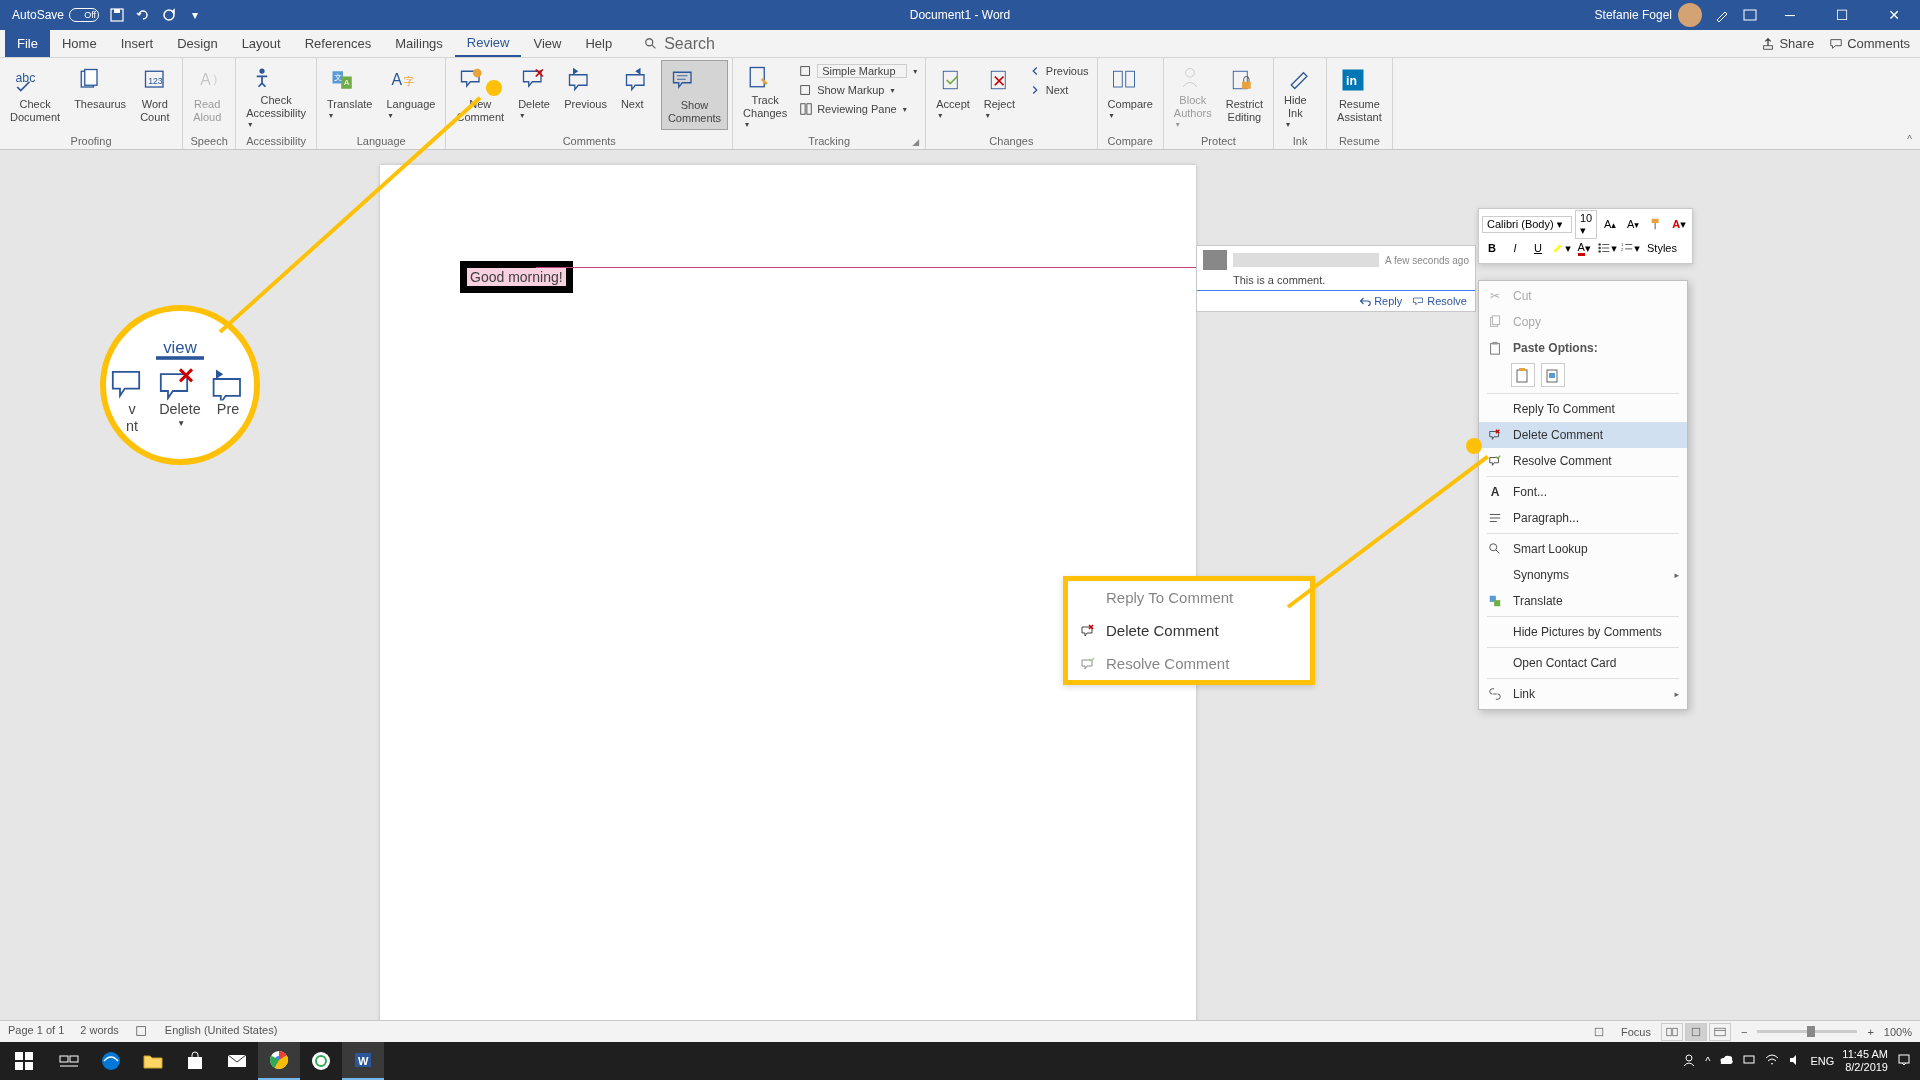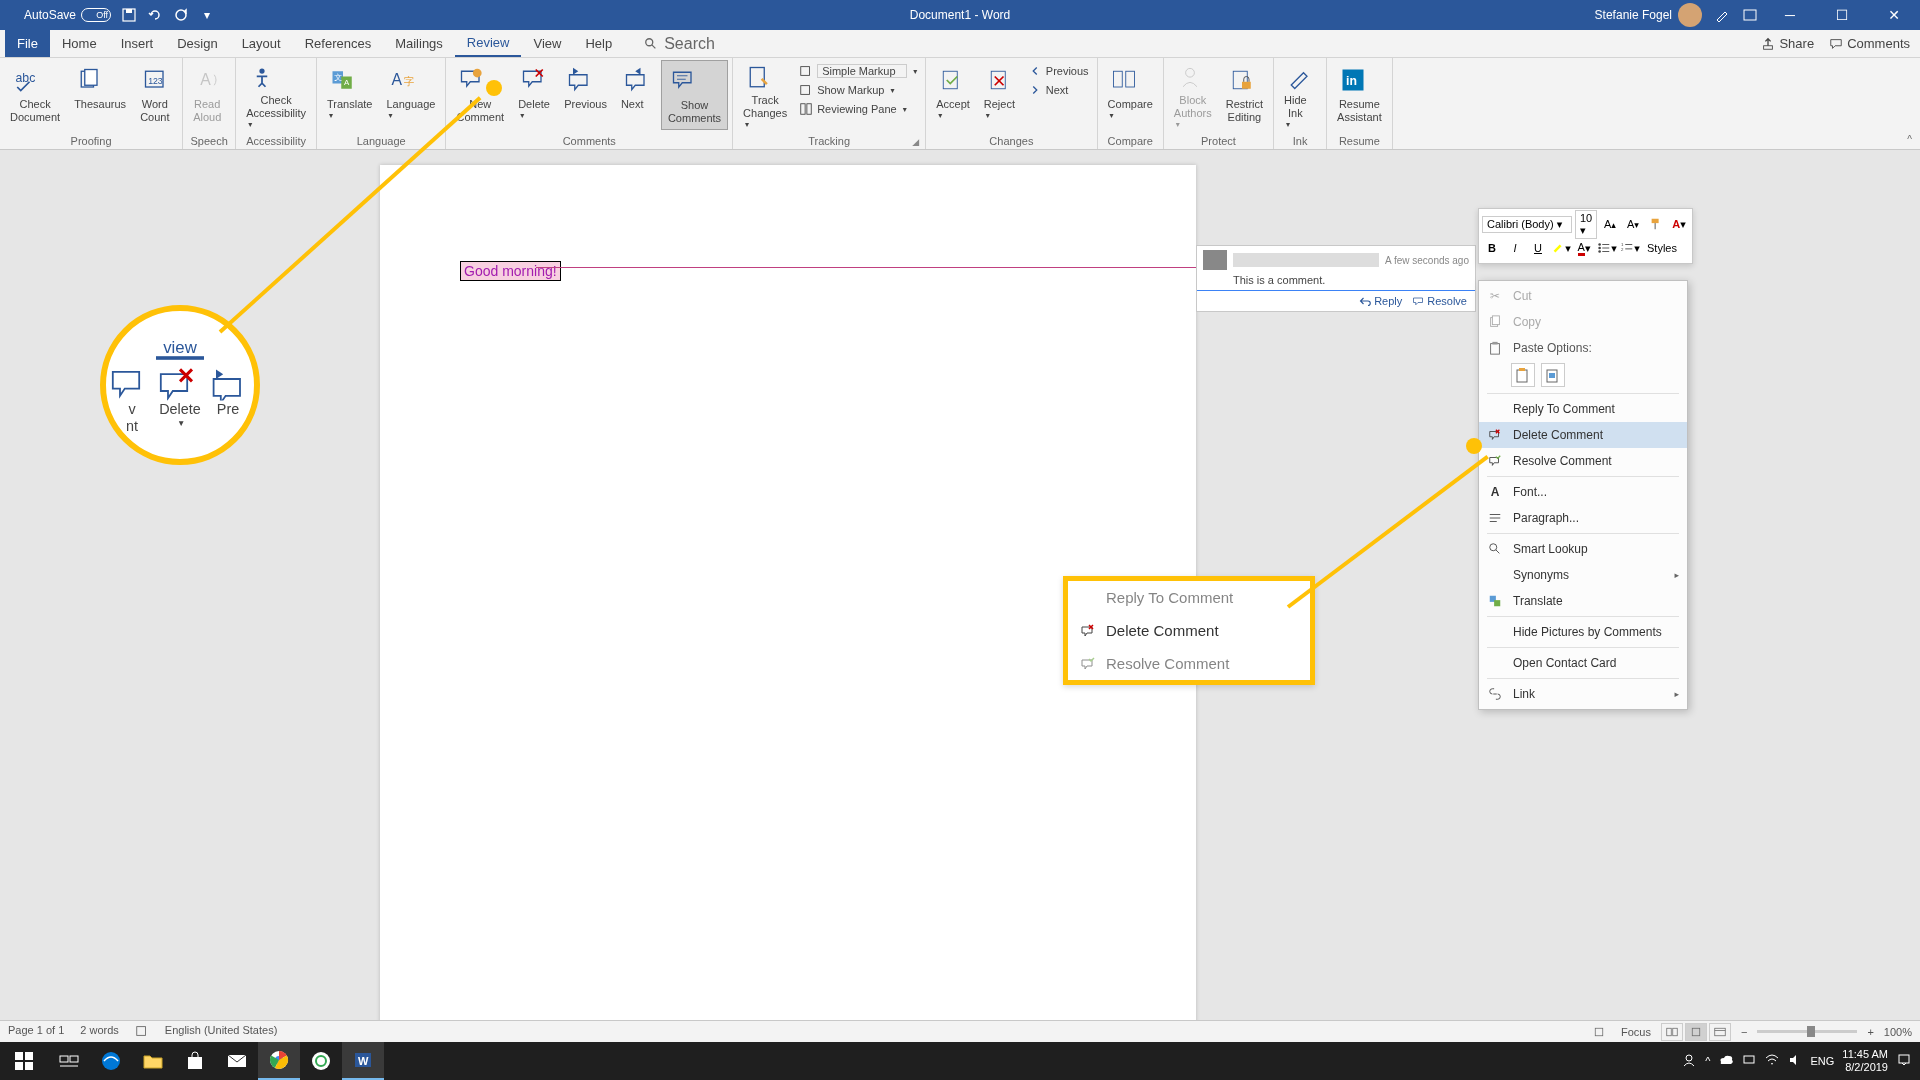--- a/index.html
+++ b/index.html
@@ -1,20 +1,20 @@
 <!DOCTYPE html>
 <html><head>
 <meta charset="utf-8">
 <style>
 * { margin: 0; padding: 0; box-sizing: border-box; font-family: 'Segoe UI', Tahoma, sans-serif; }
 body { background: #e6e6e6; width: 1920px; height: 1080px; overflow: hidden; position: relative; }
 
 
 .titlebar { height: 30px; background: #2b579a; display: flex; align-items: center; color: #fff; font-size: 12px; position: relative; }
-.titlebar-left { display: flex; align-items: center; gap: 10px; padding-left: 12px; margin-left: 12px; }
+.titlebar-left { display: flex; align-items: center; gap: 10px; padding-left: 12px; }
 .autosave { display: flex; align-items: center; gap: 5px; }
 .autosave-toggle { width: 30px; height: 14px; border: 1px solid #fff; border-radius: 8px; display: flex; align-items: center; padding: 0 2px; font-size: 9px; justify-content: flex-end; }
 .qat-icon { width: 16px; height: 16px; display: inline-flex; align-items: center; justify-content: center; }
 .titlebar-center { position: absolute; left: 50%; transform: translateX(-50%); }
 .titlebar-right { position: absolute; right: 1px; display: flex; align-items: center; gap: 12px; padding-right: 5px; }
 .user-info { display: flex; align-items: center; gap: 6px; }
 .avatar { width: 24px; height: 24px; border-radius: 50%; background: #d4a373; }
 .win-btn { width: 40px; height: 30px; display: flex; align-items: center; justify-content: center; font-size: 14px; }
 
 
@@ -41,21 +41,21 @@
 .ribbon-small { display: flex; align-items: center; gap: 4px; font-size: 11px; color: #444; padding: 2px 4px; white-space: nowrap; }
 .ribbon-small svg { width: 14px; height: 14px; }
 .dropdown-arrow { font-size: 8px; margin-left: 2px; }
 .collapse-caret { position: absolute; right: 8px; bottom: 4px; font-size: 10px; color: #666; }
 .dialog-launcher { font-size: 9px; color: #888; align-self: flex-end; }
 
 
 .doc-area { position: absolute; top: 150px; left: 0; right: 0; bottom: 30px; background: #e6e6e6; overflow: hidden; }
 .page { position: absolute; left: 380px; top: 15px; width: 816px; height: 1056px; background: #fff; box-shadow: 0 0 4px rgba(0,0,0,0.2); }
 .page-content { padding: 96px 80px; }
-.highlighted-text { background: #f8d0e0; border: 1px solid #000000; padding: 1px 3px; font-size: 14px; color: #a21caf; display: inline-block; }
+.highlighted-text { background: #f8d0e0; border: 7px solid #000000; padding: 1px 3px; font-size: 14px; color: #404040; display: inline-block; }
 .comment-line { position: absolute; top: 102px; right: 0; height: 1px; background: #c04080; width: 660px; }
 
 
 .comment-card { position: absolute; left: 1196px; top: 245px; width: 280px; background: #fff; border: 1px solid #c8c8c8; font-size: 11px; }
 .comment-header { display: flex; align-items: center; padding: 4px 6px; gap: 6px; }
 .comment-avatar { width: 24px; height: 20px; background: #888; }
 .comment-author-area { flex: 1; background: #ddd; height: 14px; }
 .comment-time { color: #888; font-size: 10px; }
 .comment-body { padding: 0 8px 4px 36px; color: #444; }
 .comment-actions { display: flex; justify-content: flex-end; gap: 10px; padding: 4px 8px; border-top: 1px solid #3b82f6; }
@@ -68,21 +68,21 @@
 .mini-size { width: 22px; border: 1px solid #ccc; padding: 1px 4px; font-size: 11px; }
 .mini-btn { width: 20px; height: 20px; display: flex; align-items: center; justify-content: center; }
 
 
 .context-menu { position: absolute; left: 1478px; top: 280px; width: 210px; background: #fcfcfc; border: 1px solid #c0c0c0; box-shadow: 2px 2px 8px rgba(0,0,0,0.2); font-size: 12px; padding: 2px 0; }
 .menu-item { display: flex; align-items: center; padding: 5px 10px 5px 8px; gap: 10px; color: #333; position: relative; }
 .menu-item.disabled { color: #aaa; }
 .menu-item.hover { background: #d0e0f0; }
 .menu-icon { width: 16px; height: 16px; display: flex; align-items: center; justify-content: center; flex-shrink: 0; }
 .menu-sep { height: 1px; background: #e0e0e0; margin: 2px 8px; }
-.menu-label-header { font-weight: normal; color: #555; }
+.menu-label-header { font-weight: bold; color: #555; }
 .menu-arrow { position: absolute; right: 8px; font-size: 9px; color: #666; }
 .paste-opts { display: flex; gap: 6px; padding: 2px 0 4px 32px; }
 .paste-opt { width: 24px; height: 24px; border: 1px solid #ccc; background: #fff; display: flex; align-items: center; justify-content: center; }
 
 
 .callout-circle { position: absolute; width: 160px; height: 160px; border-radius: 50%; border: 6px solid #ffc107; background: #fff; left: 100px; top: 305px; overflow: hidden; display: flex; flex-direction: column; align-items: center; justify-content: center; }
 .callout-inner { transform: scale(1.2); text-align: center; }
 .callout-tab { color: #2b579a; border-bottom: 3px solid #2b579a; font-size: 14px; padding: 0 6px; margin-bottom: 6px; display: inline-block; }
 .callout-icons-row { display: flex; align-items: flex-start; gap: 4px; justify-content: center; }
 .callout-btn { display: flex; flex-direction: column; align-items: center; font-size: 12px; color: #444; }

